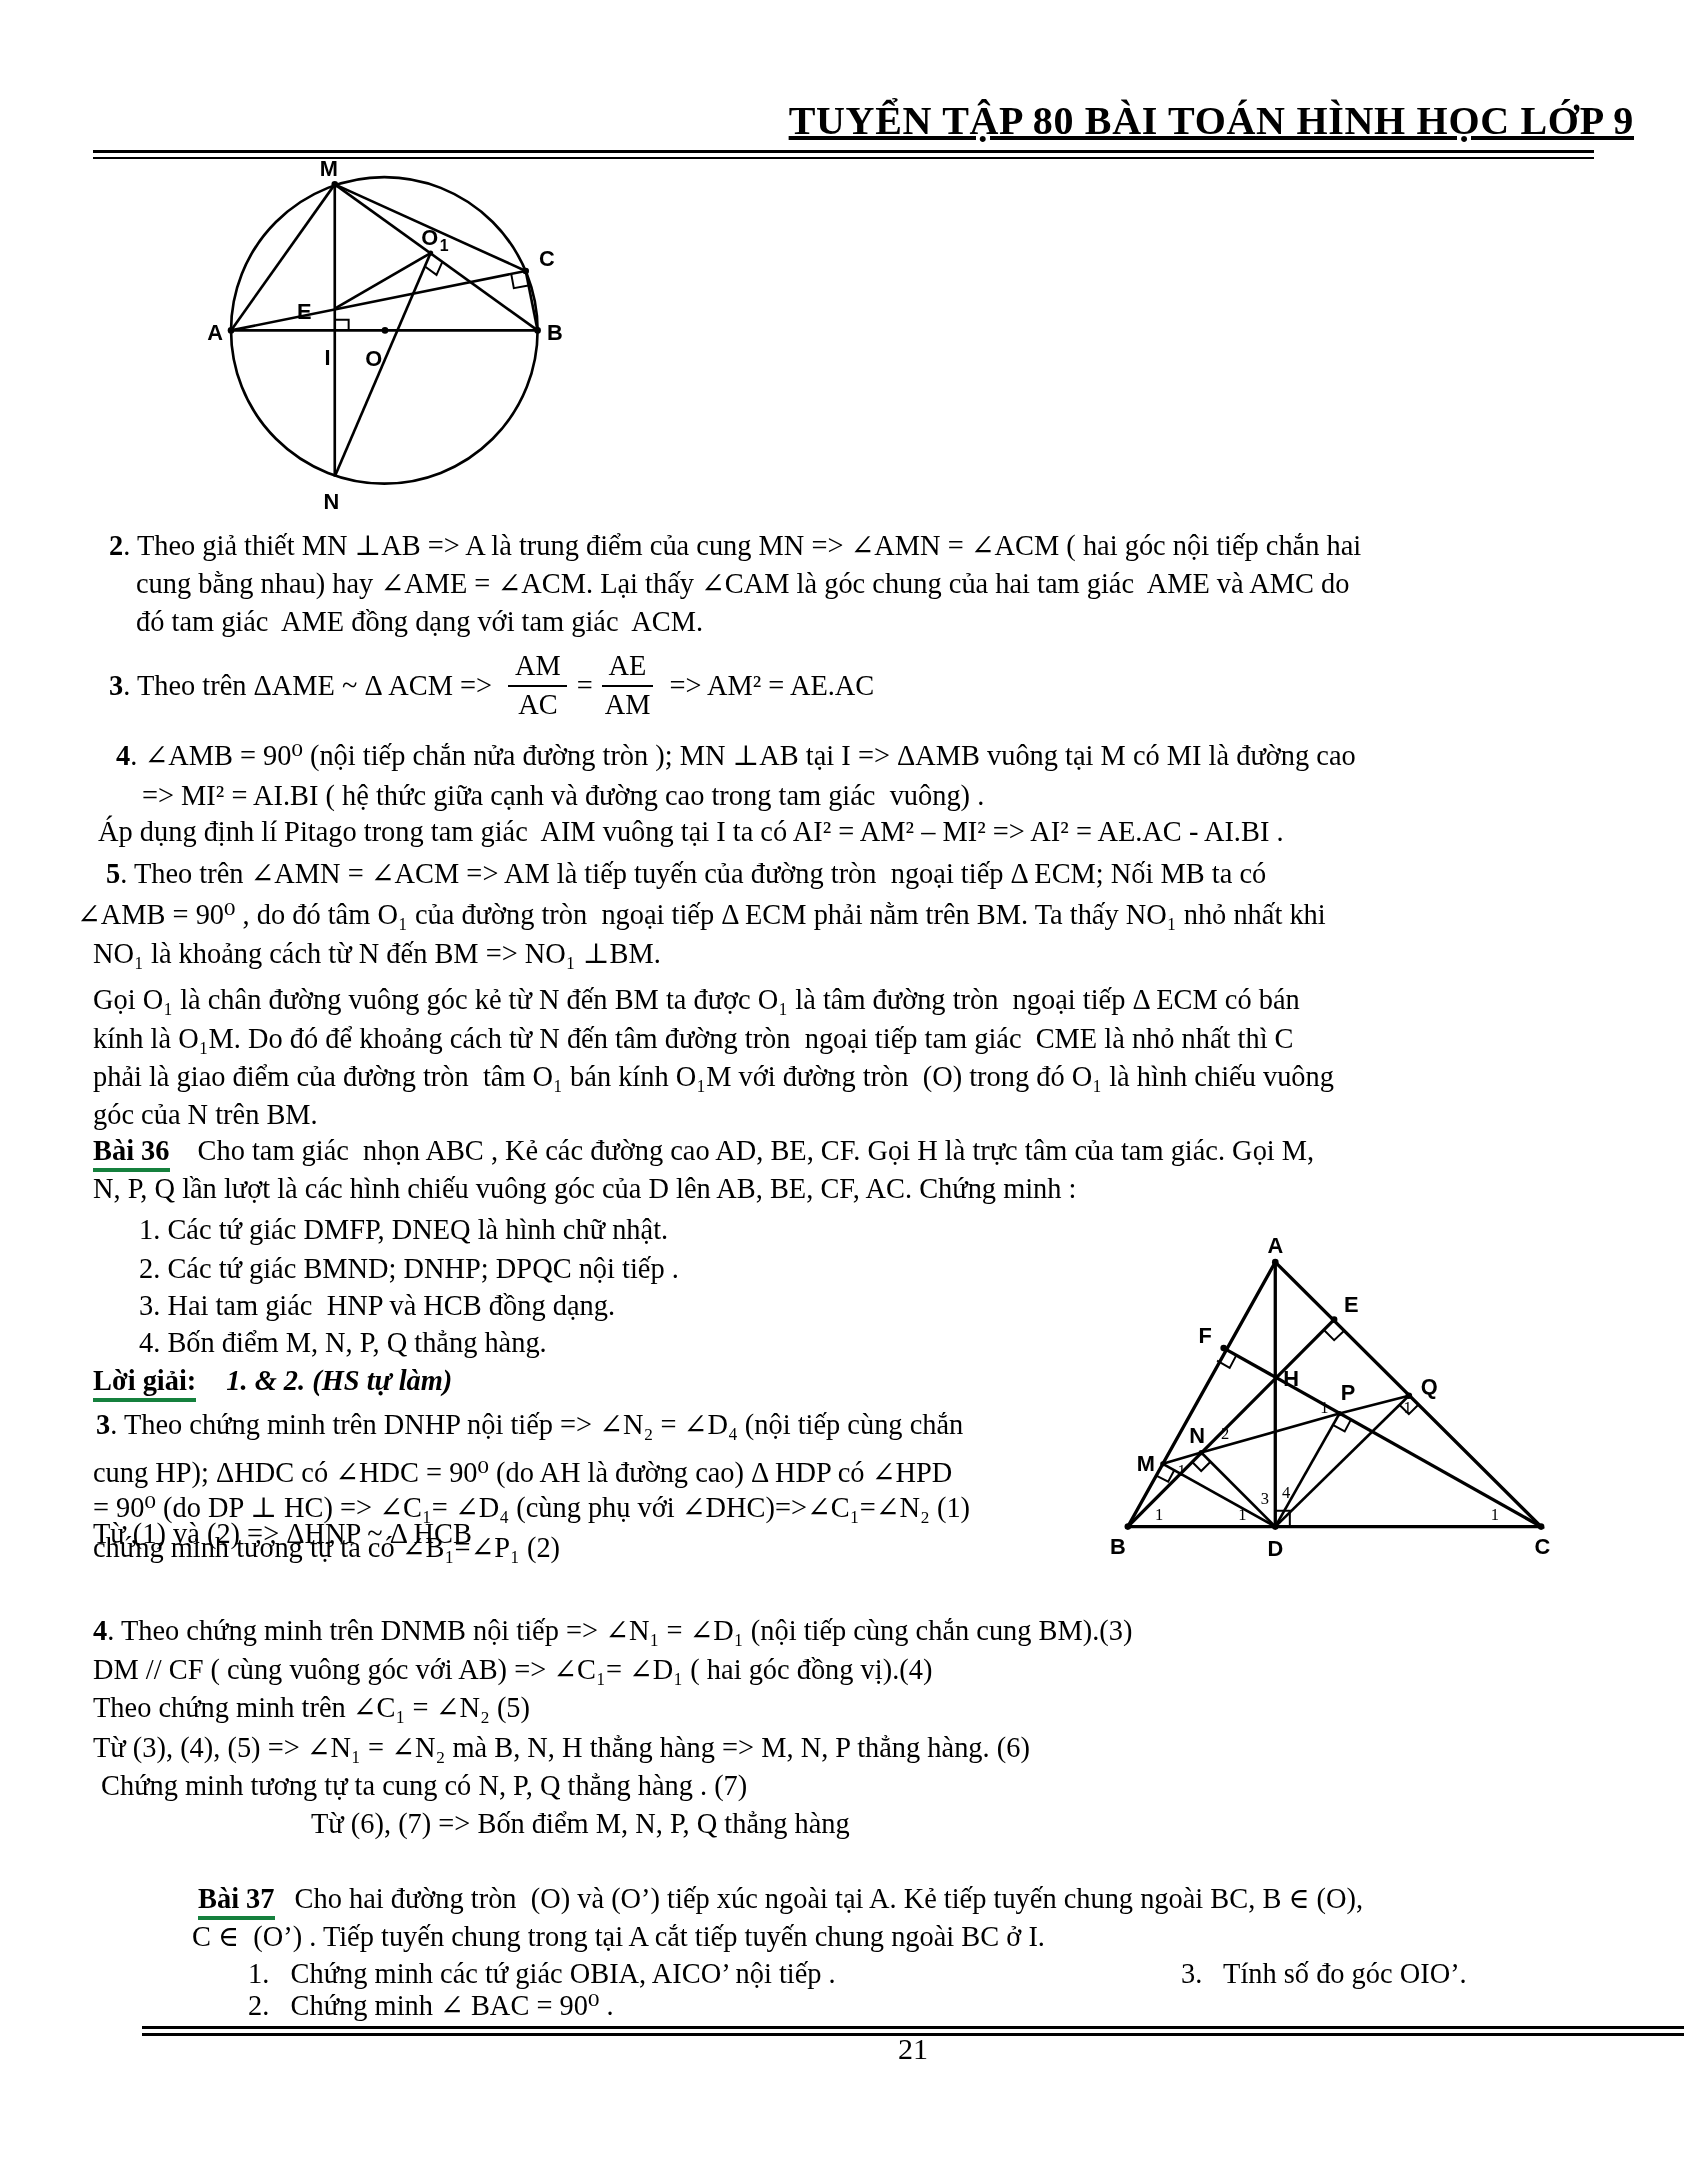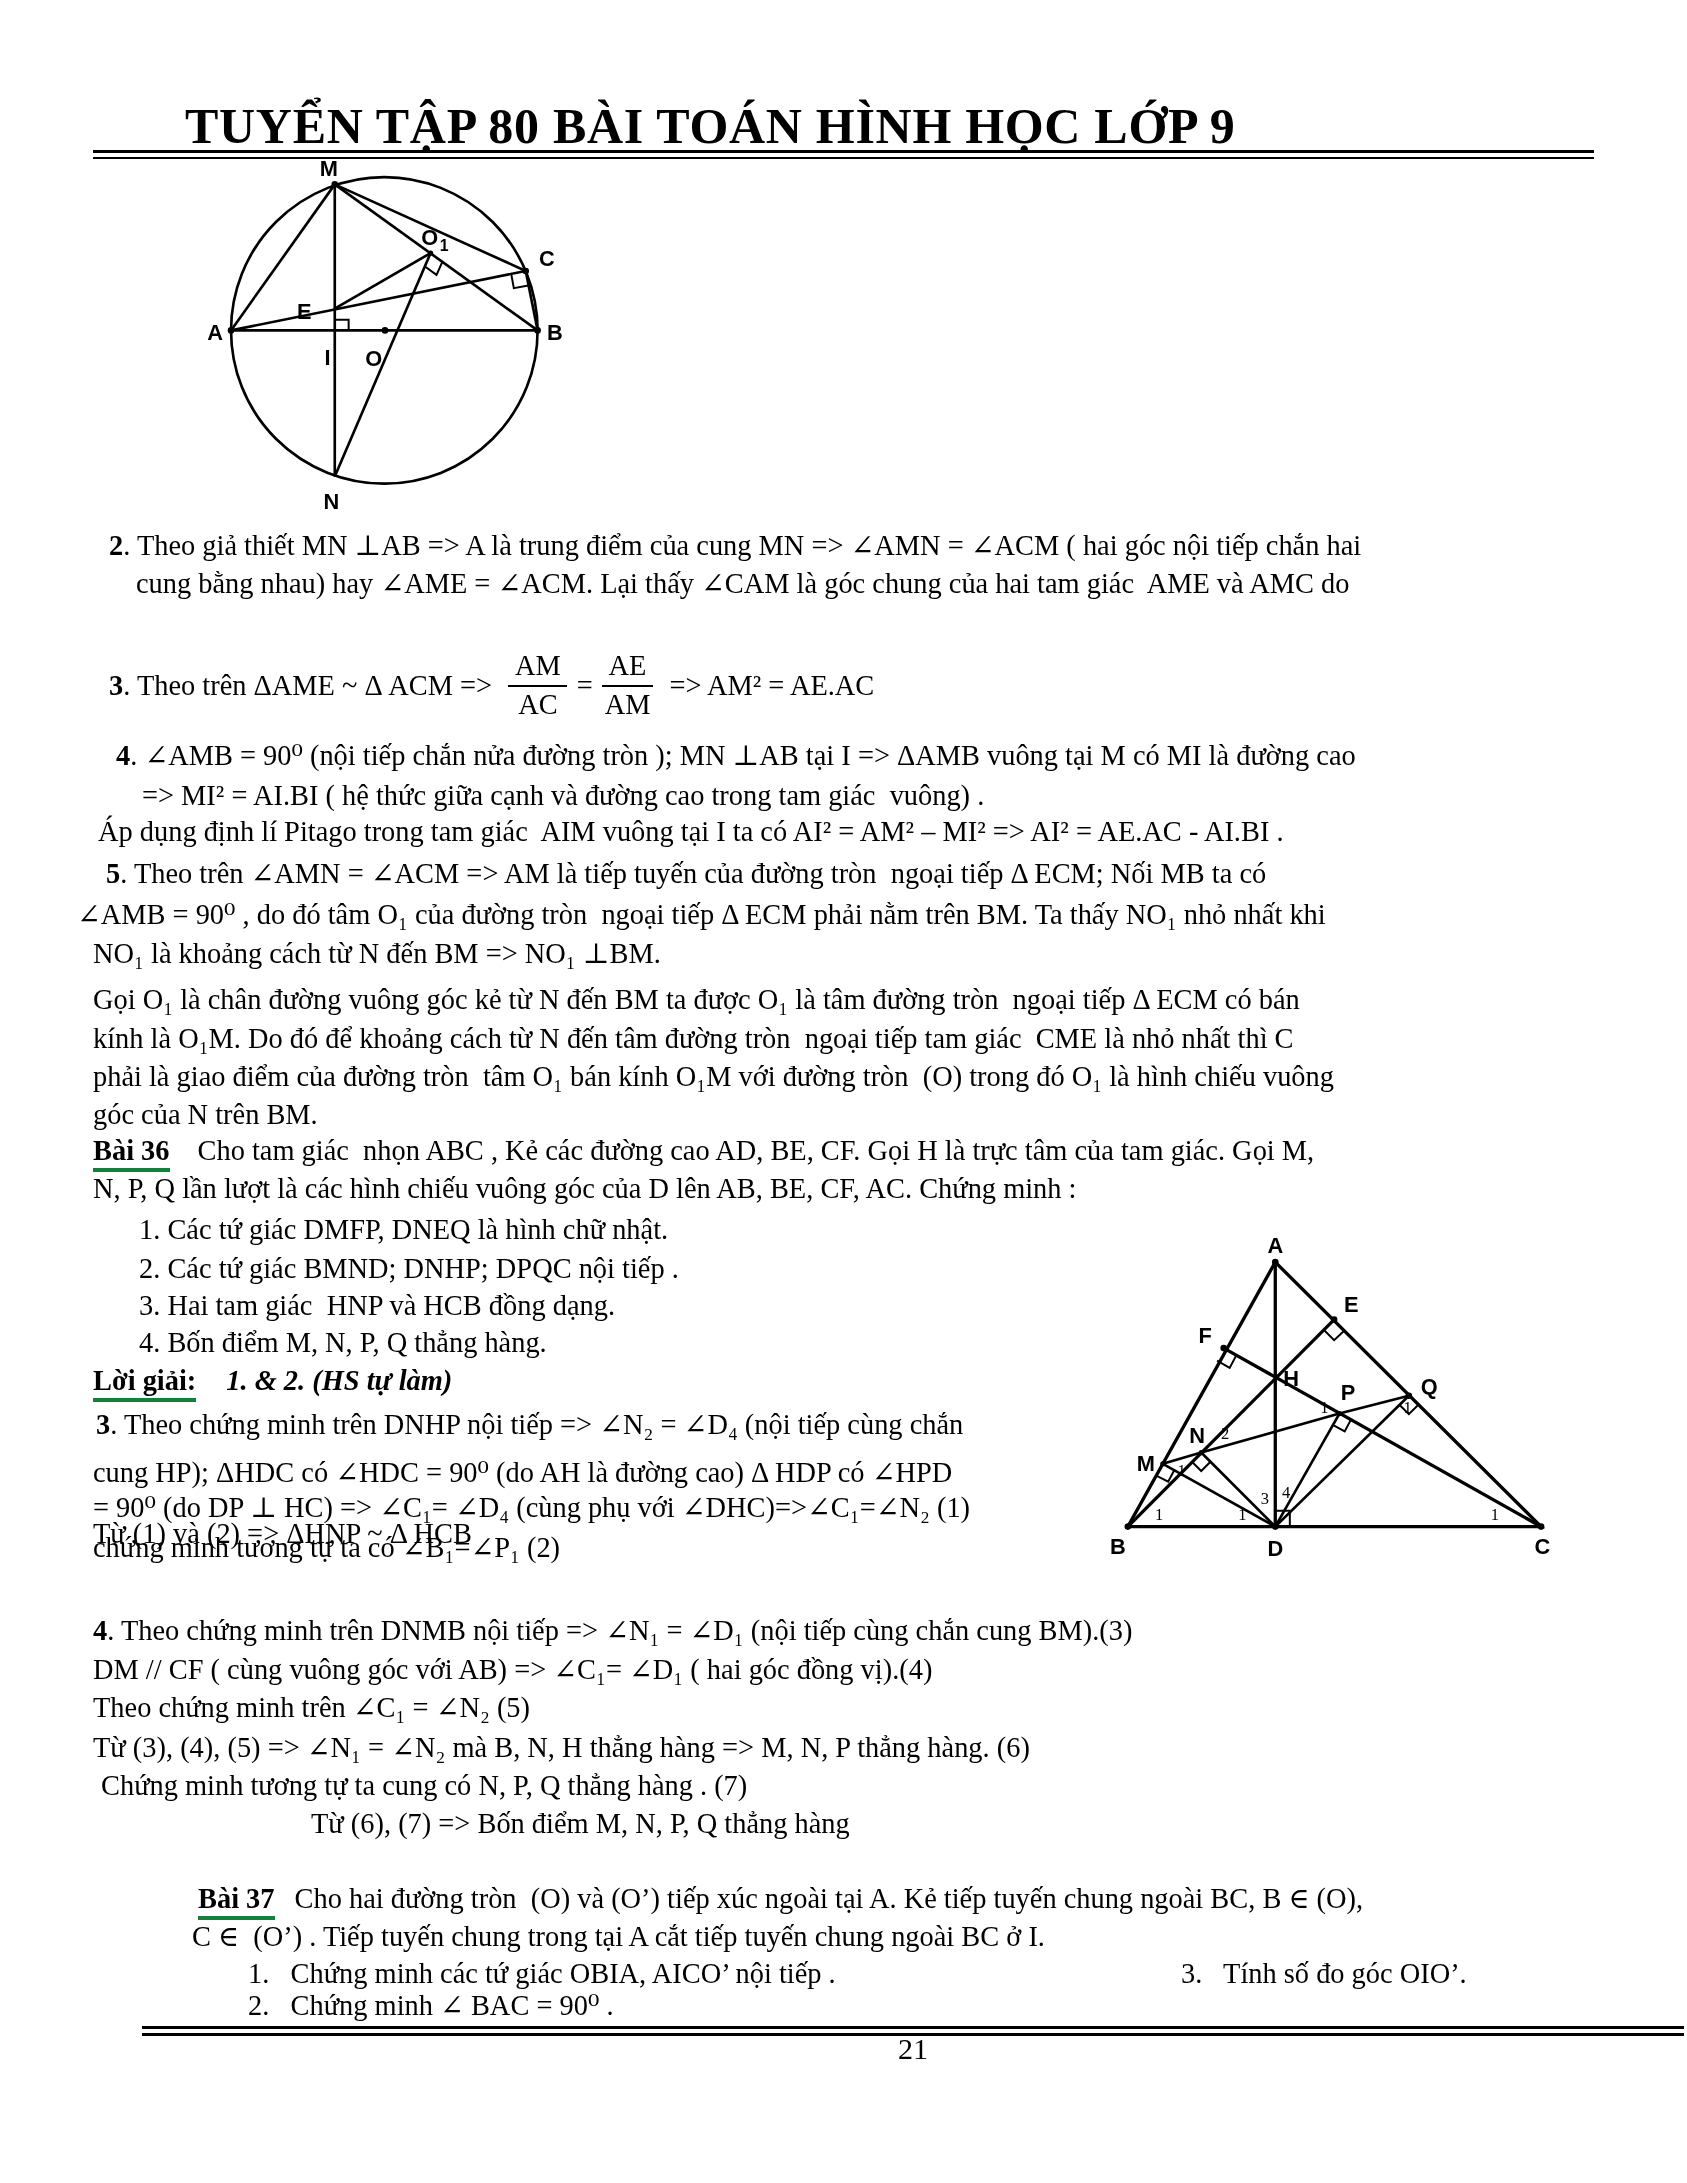--- a/index.html
+++ b/index.html
@@ -1,21 +1,21 @@
 <!DOCTYPE html>
 <html style="font-size:10.6px"><head>
 <meta charset="utf-8">
 <style>
   html,body{margin:0;padding:0;background:#888;}
   .page{position:relative;width:1687px;height:2183px;background:#ffffff;overflow:hidden;
         font-family:"Liberation Serif","DejaVu Serif","DejaVu Sans",serif;color:#000;}
   .line{position:absolute;font-size:28.4px;line-height:34px;white-space:pre;}
   .bnum{font-weight:bold;}
-  .title{position:absolute;left:185px;top:97px;width:1449px;text-align:left;
-         font-size:50px;font-weight:bold;white-space:pre;letter-spacing:0.7px;}
+  .title{position:absolute;left:185px;top:97px;width:1449px;text-align:right;
+         font-size:40px;font-weight:bold;white-space:pre;letter-spacing:0.7px;text-decoration:underline;}
   .rule{position:absolute;height:4px;border-top:3.3px solid #000;border-bottom:2.6px solid #000;}
   .lbl-underline{font-weight:bold;border-bottom:4px solid #15803d;padding-bottom:2px;}
   .after-label{margin-left:28px;}
   .after-label-wide{margin-left:20px;}
   .note{font-weight:bold;font-style:italic;margin-left:30px;}
   .fracline{position:absolute;left:109px;top:650px;display:flex;align-items:center;
             font-size:28.4px;white-space:pre;}
   .frac{display:inline-block;text-align:center;margin:0 9.3px;}
   .frac .fn{display:block;border-bottom:2px solid #000;padding:0 6.6px 2.6px;}
   .frac .fd{display:block;padding-top:2.6px;}
@@ -62,20 +62,21 @@
     <text x="196" y="322" text-anchor="middle">I</text>
     <text x="266" y="324" text-anchor="middle">O</text>
     <text x="338" y="140" text-anchor="start">O</text>
     <text class="sub" x="366" y="150" text-anchor="start">1</text>
     <text x="202" y="540" text-anchor="middle">N</text>
     <text x="516" y="172" text-anchor="start">C</text>
   </svg>
 
   <div class="line" style="left:109px;top:529px;"><span class="bnum">2</span><span>. Theo giả thiết MN ⊥AB =&gt; A là trung điểm của cung MN =&gt; ∠AMN = ∠ACM ( hai góc nội tiếp chắn hai</span></div>
   <div class="line" style="left:136px;top:567px;">cung bằng nhau) hay ∠AME = ∠ACM. Lại thấy ∠CAM là góc chung của hai tam giác  AME và AMC do</div>
+  <div class="line" style="left:136px;top:605px;">đó tam giác  AME đồng dạng với tam giác  ACM.</div>
 
   <div class="fracline">
     <span class="bnum">3</span><span>. Theo trên ΔAME ~ Δ ACM =&gt; </span><span class="frac"><span class="fn">AM</span><span class="fd">AC</span></span><span>=</span><span class="frac"><span class="fn">AE</span><span class="fd">AM</span></span><span> =&gt; AM² = AE.AC</span>
   </div>
 
   <div class="line" style="left:116px;top:739px;"><span class="bnum">4</span><span>. ∠AMB = 90⁰ (nội tiếp chắn nửa đường tròn ); MN ⊥AB tại I =&gt; ΔAMB vuông tại M có MI là đường cao</span></div>
   <div class="line" style="left:142px;top:779px;">=&gt; MI² = AI.BI ( hệ thức giữa cạnh và đường cao trong tam giác  vuông) .</div>
   <div class="line" style="left:98px;top:815px;">Áp dụng định lí Pitago trong tam giác  AIM vuông tại I ta có AI² = AM² – MI² =&gt; AI² = AE.AC - AI.BI .</div>
 
   <div class="line" style="left:106px;top:857px;"><span class="bnum">5</span><span>. Theo trên ∠AMN = ∠ACM =&gt; AM là tiếp tuyến của đường tròn  ngoại tiếp Δ ECM; Nối MB ta có</span></div>

